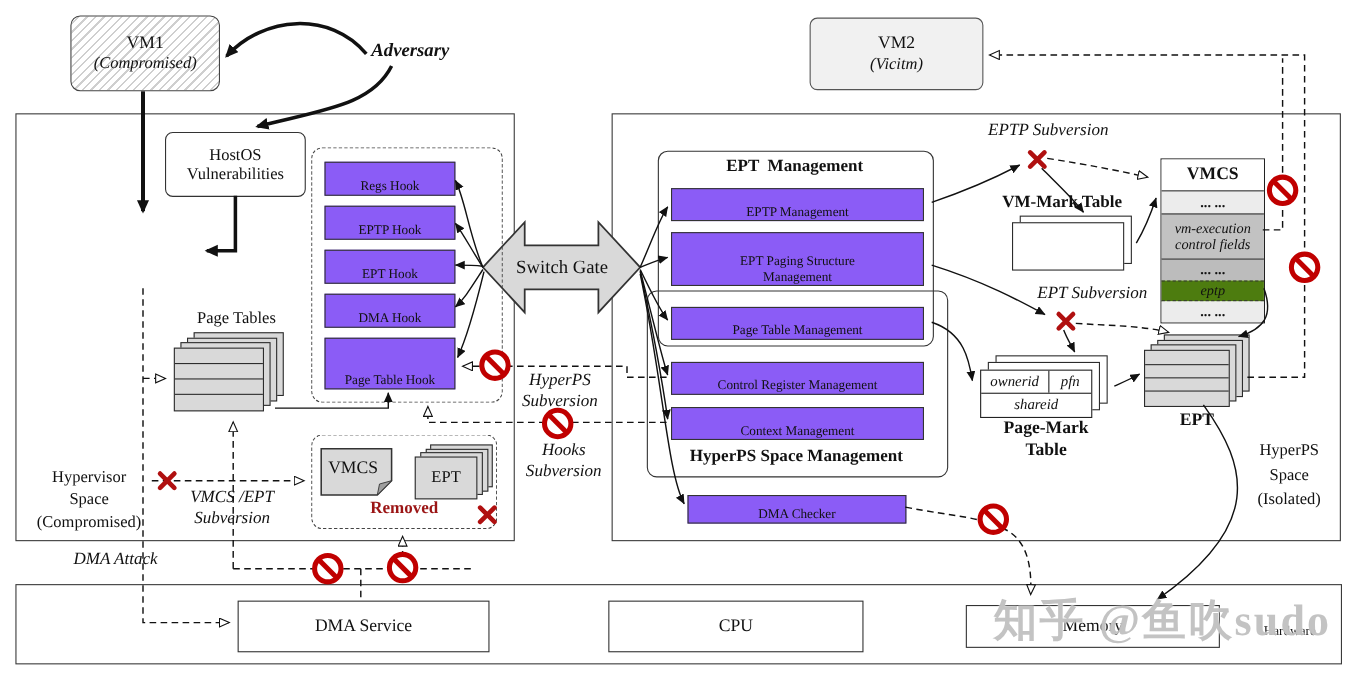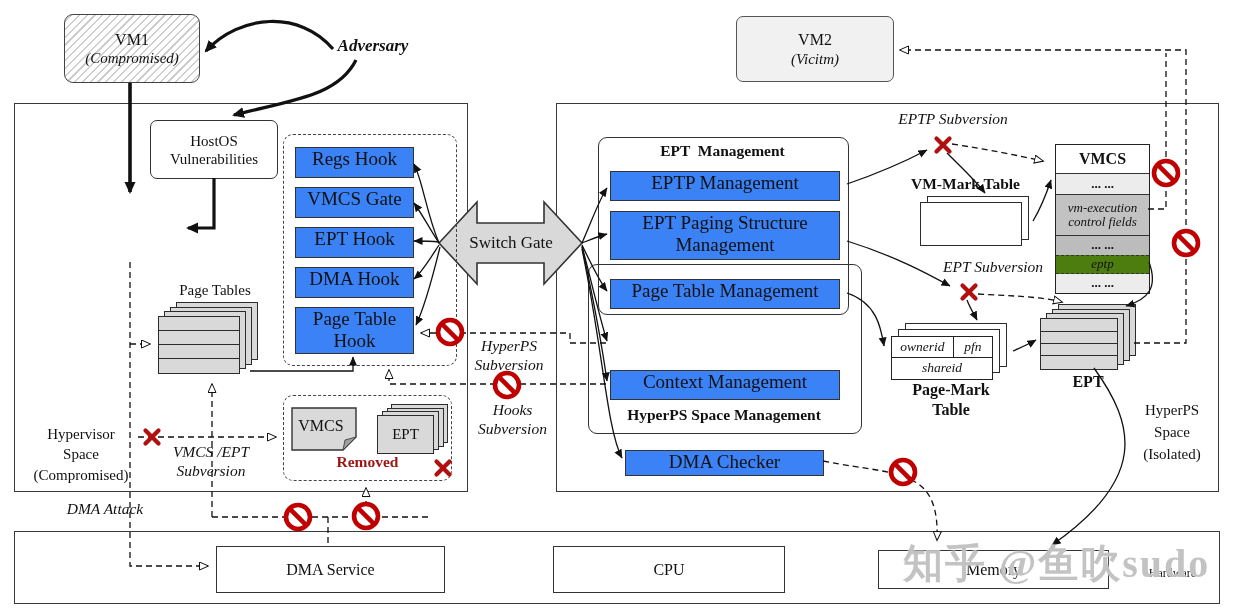--- a/index.html
+++ b/index.html
@@ -9,22 +9,22 @@
   .ctr{border:1.6px solid #3a3a3a;background:transparent;z-index:1;}
   .lbl{z-index:3;text-align:center;line-height:1.22;}
   .it{font-style:italic;}
   .bd{font-weight:bold;}
   .node{z-index:3;display:flex;flex-direction:column;align-items:center;justify-content:center;
         text-align:center;line-height:1.2;}
   .rounded{border-radius:7px;}
   .hatch{background:repeating-linear-gradient(135deg,#fff 0 4px,#cfcfcf 4px 5.5px);
          border:1.6px solid #444;border-radius:9px;}
   .dashedbox{border:1.5px dashed #444;border-radius:10px;background:transparent;z-index:2;}
-  .mgmt{z-index:3;background:#3b82f6;border:1.3px solid #333;display:flex;align-items:flex-start;
-        justify-content:center;text-align:center;font-size:19px;line-height:1.15;}
+  .mgmt{z-index:3;background:#8b5cf6;border:1.3px solid #333;display:flex;align-items:flex-end;
+        justify-content:center;text-align:center;font-size:12px;line-height:1.15;}
   .hw{z-index:3;background:#fff;border:1.4px solid #333;display:flex;align-items:center;
       justify-content:center;font-size:16px;}
   
   .stack{z-index:3;}
   .stack .layer{position:absolute;background:#d9d9d9;border:1.2px solid #2c2c2c;}
   .stack .layer.white{background:#fff;}
   .rows4 .r{position:absolute;left:0;right:0;border-top:1.1px solid #2c2c2c;}
   
   .vmcs-table{z-index:3;width:93px;border:1.5px solid #222;background:#fff;}
   .vt{border-top:1px solid #333;display:flex;align-items:center;justify-content:center;
@@ -84,21 +84,21 @@
         <div class="r" style="top:27px;"></div>
         <div class="r" style="top:41px;"></div>
     </div>
   </div>
 
   <div class="abs dashedbox" style="left:283px;top:134px;width:172px;height:230px;"></div>
   <div class="abs mgmt" style="left:295px;top:147px;width:117px;height:29px;">
     <span>Regs Hook</span>
     </div>
   <div class="abs mgmt" style="left:295px;top:187px;width:117px;height:29px;">
-    <span>VMCS Gate</span>
+    <span>EPTP Hook</span>
     </div>
   <div class="abs mgmt" style="left:295px;top:227px;width:117px;height:29px;">
     <span>EPT Hook</span>
     </div>
   <div class="abs mgmt" style="left:295px;top:267px;width:117px;height:29px;">
     <span>DMA Hook</span>
     </div>
   <div class="abs mgmt" style="left:295px;top:307px;width:117px;height:45px;">
     <span style="padding:0 14px;">Page Table Hook</span>
     </div>
@@ -109,20 +109,23 @@
   <div class="abs" style="left:598px;top:137px;width:249px;height:176px;border:1.4px solid #333;border-radius:9px;z-index:2;"></div>
   <div class="abs mgmt" style="left:610px;top:171px;width:228px;height:28px;">
     <span>EPTP Management</span>
     </div>
   <div class="abs lbl bd" style="left:598px;top:142px;width:249px;font-size:15.5px;white-space:pre;">EPT  Management</div>
   <div class="abs mgmt" style="left:610px;top:211px;width:228px;height:47px;">
     <span style="padding:0 30px;">EPT Paging Structure Management</span>
     </div>
   <div class="abs mgmt" style="left:610px;top:279px;width:228px;height:28px;">
     <span>Page Table Management</span>
+    </div>
+  <div class="abs mgmt" style="left:610px;top:329px;width:228px;height:28px;">
+    <span>Control Register Management</span>
     </div>
   <div class="abs mgmt" style="left:610px;top:370px;width:228px;height:28px;">
     <span>Context Management</span>
     </div>
   <div class="abs lbl bd" style="left:588px;top:406px;width:272px;font-size:15.5px;">HyperPS Space Management</div>
   <div class="abs mgmt" style="left:625px;top:450px;width:197px;height:24px;">
     <span>DMA Checker</span>
     </div>
 
   <div class="abs vmcs-table" style="left:1055px;top:144px;">

